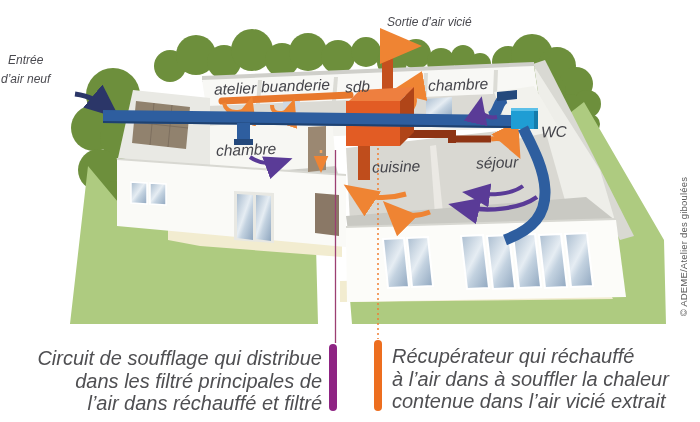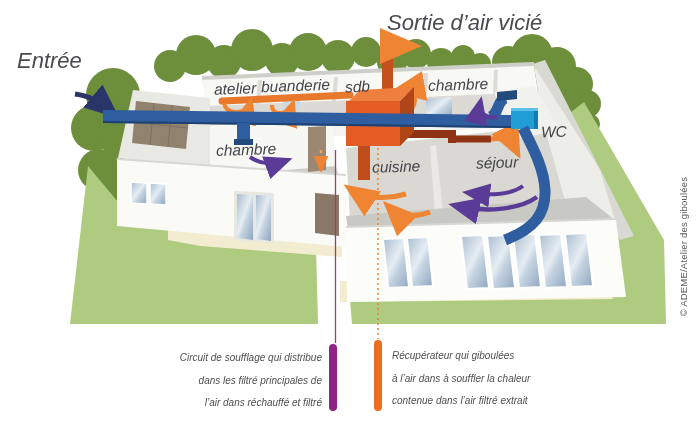--- a/index.html
+++ b/index.html
@@ -5,23 +5,23 @@
   html,body{margin:0;padding:0;background:#fff;}
   .canvas{
     position:relative;width:700px;height:422px;background:#ffffff;overflow:hidden;
     font-family:"Liberation Sans",sans-serif;
   }
   .canvas svg{position:absolute;left:0;top:0;}
   .lbl{
     position:absolute;font-style:italic;color:#45454b;white-space:nowrap;
     font-size:15.5px;line-height:19px;transform:rotate(-2deg);
   }
-  .lbl.big{font-size:22px;color:#4a4a50;}
+  .lbl.big{font-size:12px;color:#4a4a50;}
   .caption{
-    position:absolute;font-style:italic;font-size:10px;line-height:22.5px;
+    position:absolute;font-style:italic;font-size:20px;line-height:22.5px;
     color:#4f4f52;white-space:nowrap;
   }
   .caption.left{right:378px;top:347px;text-align:right;}
   .caption.right{left:392px;top:345px;text-align:left;}
   .credit{
     position:absolute;left:596px;top:240px;width:176px;height:13px;
     transform:rotate(-90deg);font-size:9.5px;color:#5a5a5a;text-align:center;
     font-style:normal;letter-spacing:.2px;white-space:nowrap;
   }
 </style>
@@ -187,40 +187,41 @@
     <path d="M250,157 C260,164 274,165 285,161" stroke="#5a3b97" stroke-width="4" fill="none" marker-end="url(#ah-pu)"></path>
     <path d="M497,117 C487,119 478,113 480,104" stroke="#5a3b97" stroke-width="4" fill="none" marker-end="url(#ah-pu)"></path>
     <path d="M537,197 C520,209 488,213 457,206" stroke="#5a3b97" stroke-width="4.5" fill="none" marker-end="url(#ah-pu)"></path>
     <path d="M523,186 C512,194 494,196 470,193" stroke="#5a3b97" stroke-width="4" fill="none" marker-end="url(#ah-pu)"></path>
 
     <rect x="329" y="344" width="8" height="67" rx="4" fill="#8e2483"></rect>
     <rect x="374" y="340" width="8" height="71" rx="4" fill="#ed6e1f"></rect>
   </g>
 </svg>
 
-<div class="lbl big" style="left:17px;top:51px;transform:none;text-align:center;">
+<div class="lbl big" style="left:1px;top:51px;transform:none;text-align:center;">
   <div>Entrée</div>
+  <div>d’air neuf</div>
 </div>
 <div class="lbl big" style="left:387px;top:13px;transform:none;">Sortie d’air vicié</div>
 
 <div class="lbl" style="left:214px;top:79px;">atelier</div>
 <div class="lbl" style="left:261px;top:76px;">buanderie</div>
 <div class="lbl" style="left:345px;top:77px;">sdb</div>
 <div class="lbl" style="left:428px;top:75px;">chambre</div>
 <div class="lbl" style="left:216px;top:140px;">chambre</div>
 <div class="lbl" style="left:372px;top:157px;">cuisine</div>
 <div class="lbl" style="left:476px;top:153px;">séjour</div>
 <div class="lbl" style="left:541px;top:122px;">WC</div>
 
 <div class="caption left">
   <div>Circuit de soufflage qui distribue</div>
   <div>dans les filtré principales de</div>
   <div>l’air dans réchauffé et filtré</div>
 </div>
 <div class="caption right">
-  <div>Récupérateur qui giboulées</div>
+  <div>Récupérateur qui réchauffé</div>
   <div>à l’air dans à souffler la chaleur</div>
-  <div>contenue dans l’air filtré extrait</div>
+  <div>contenue dans l’air vicié extrait</div>
 </div>
 
 <div class="credit">© ADEME/Atelier des giboulées</div>
 
 </div>
 
 </body></html>

